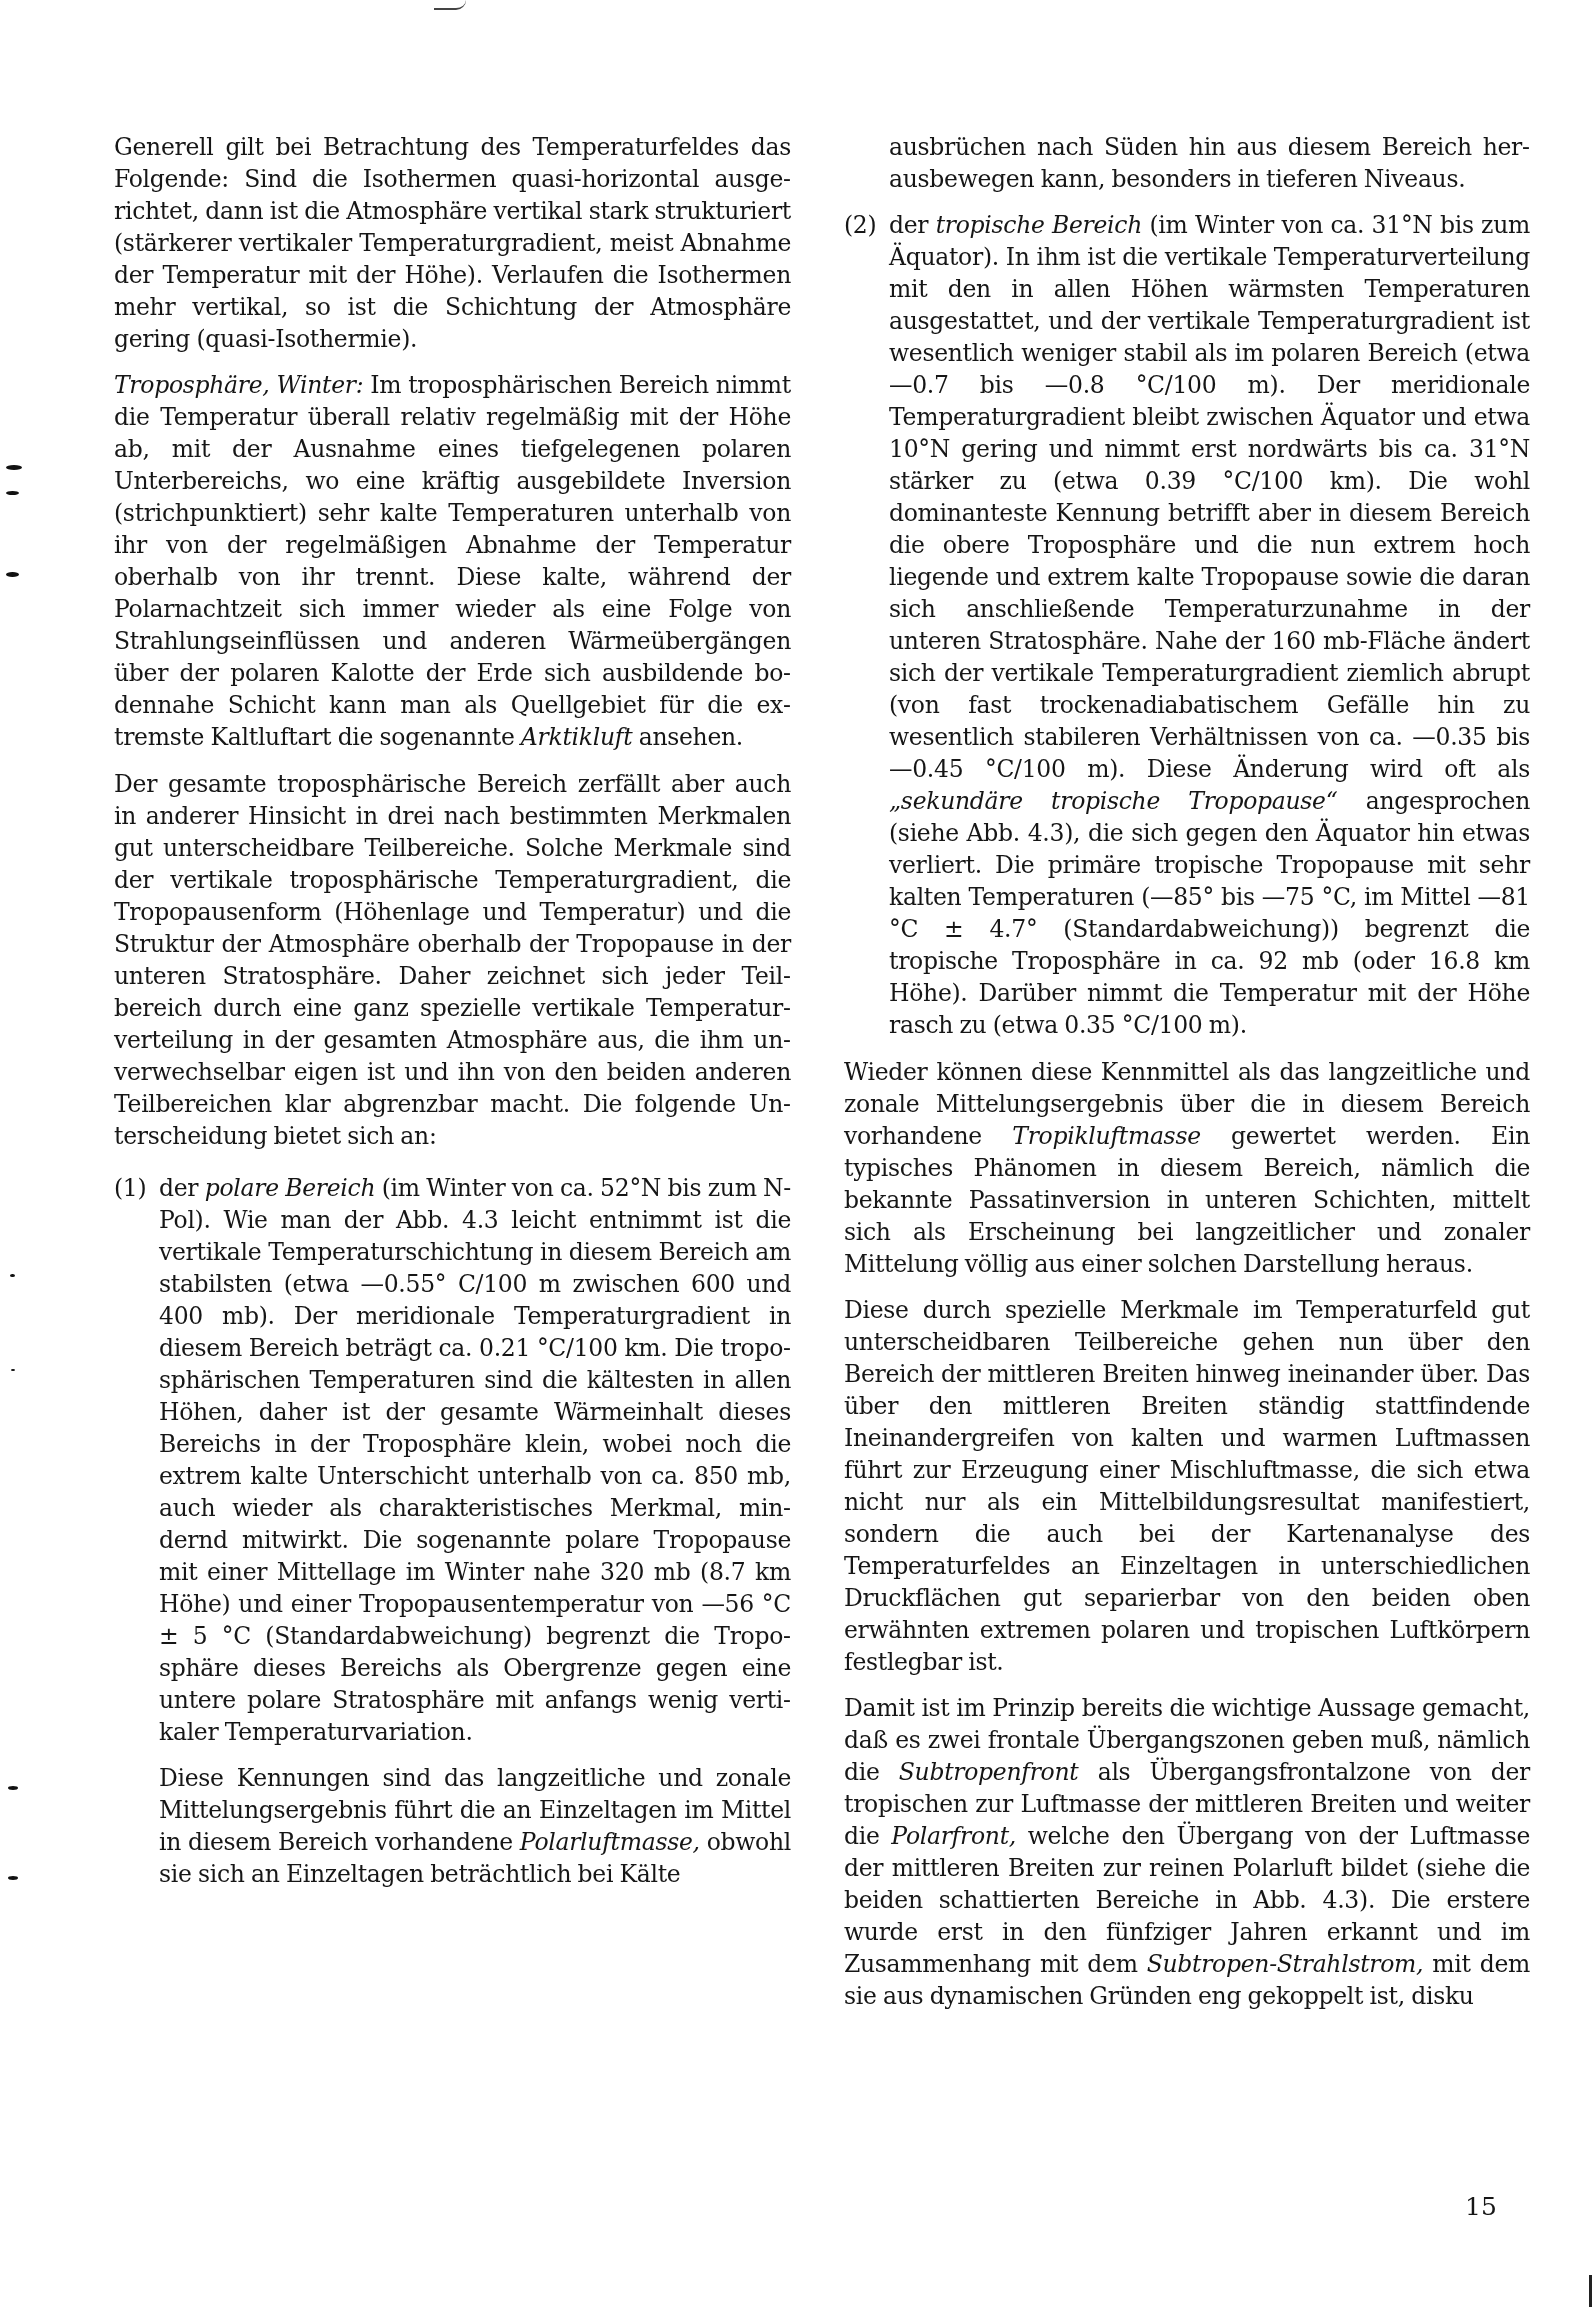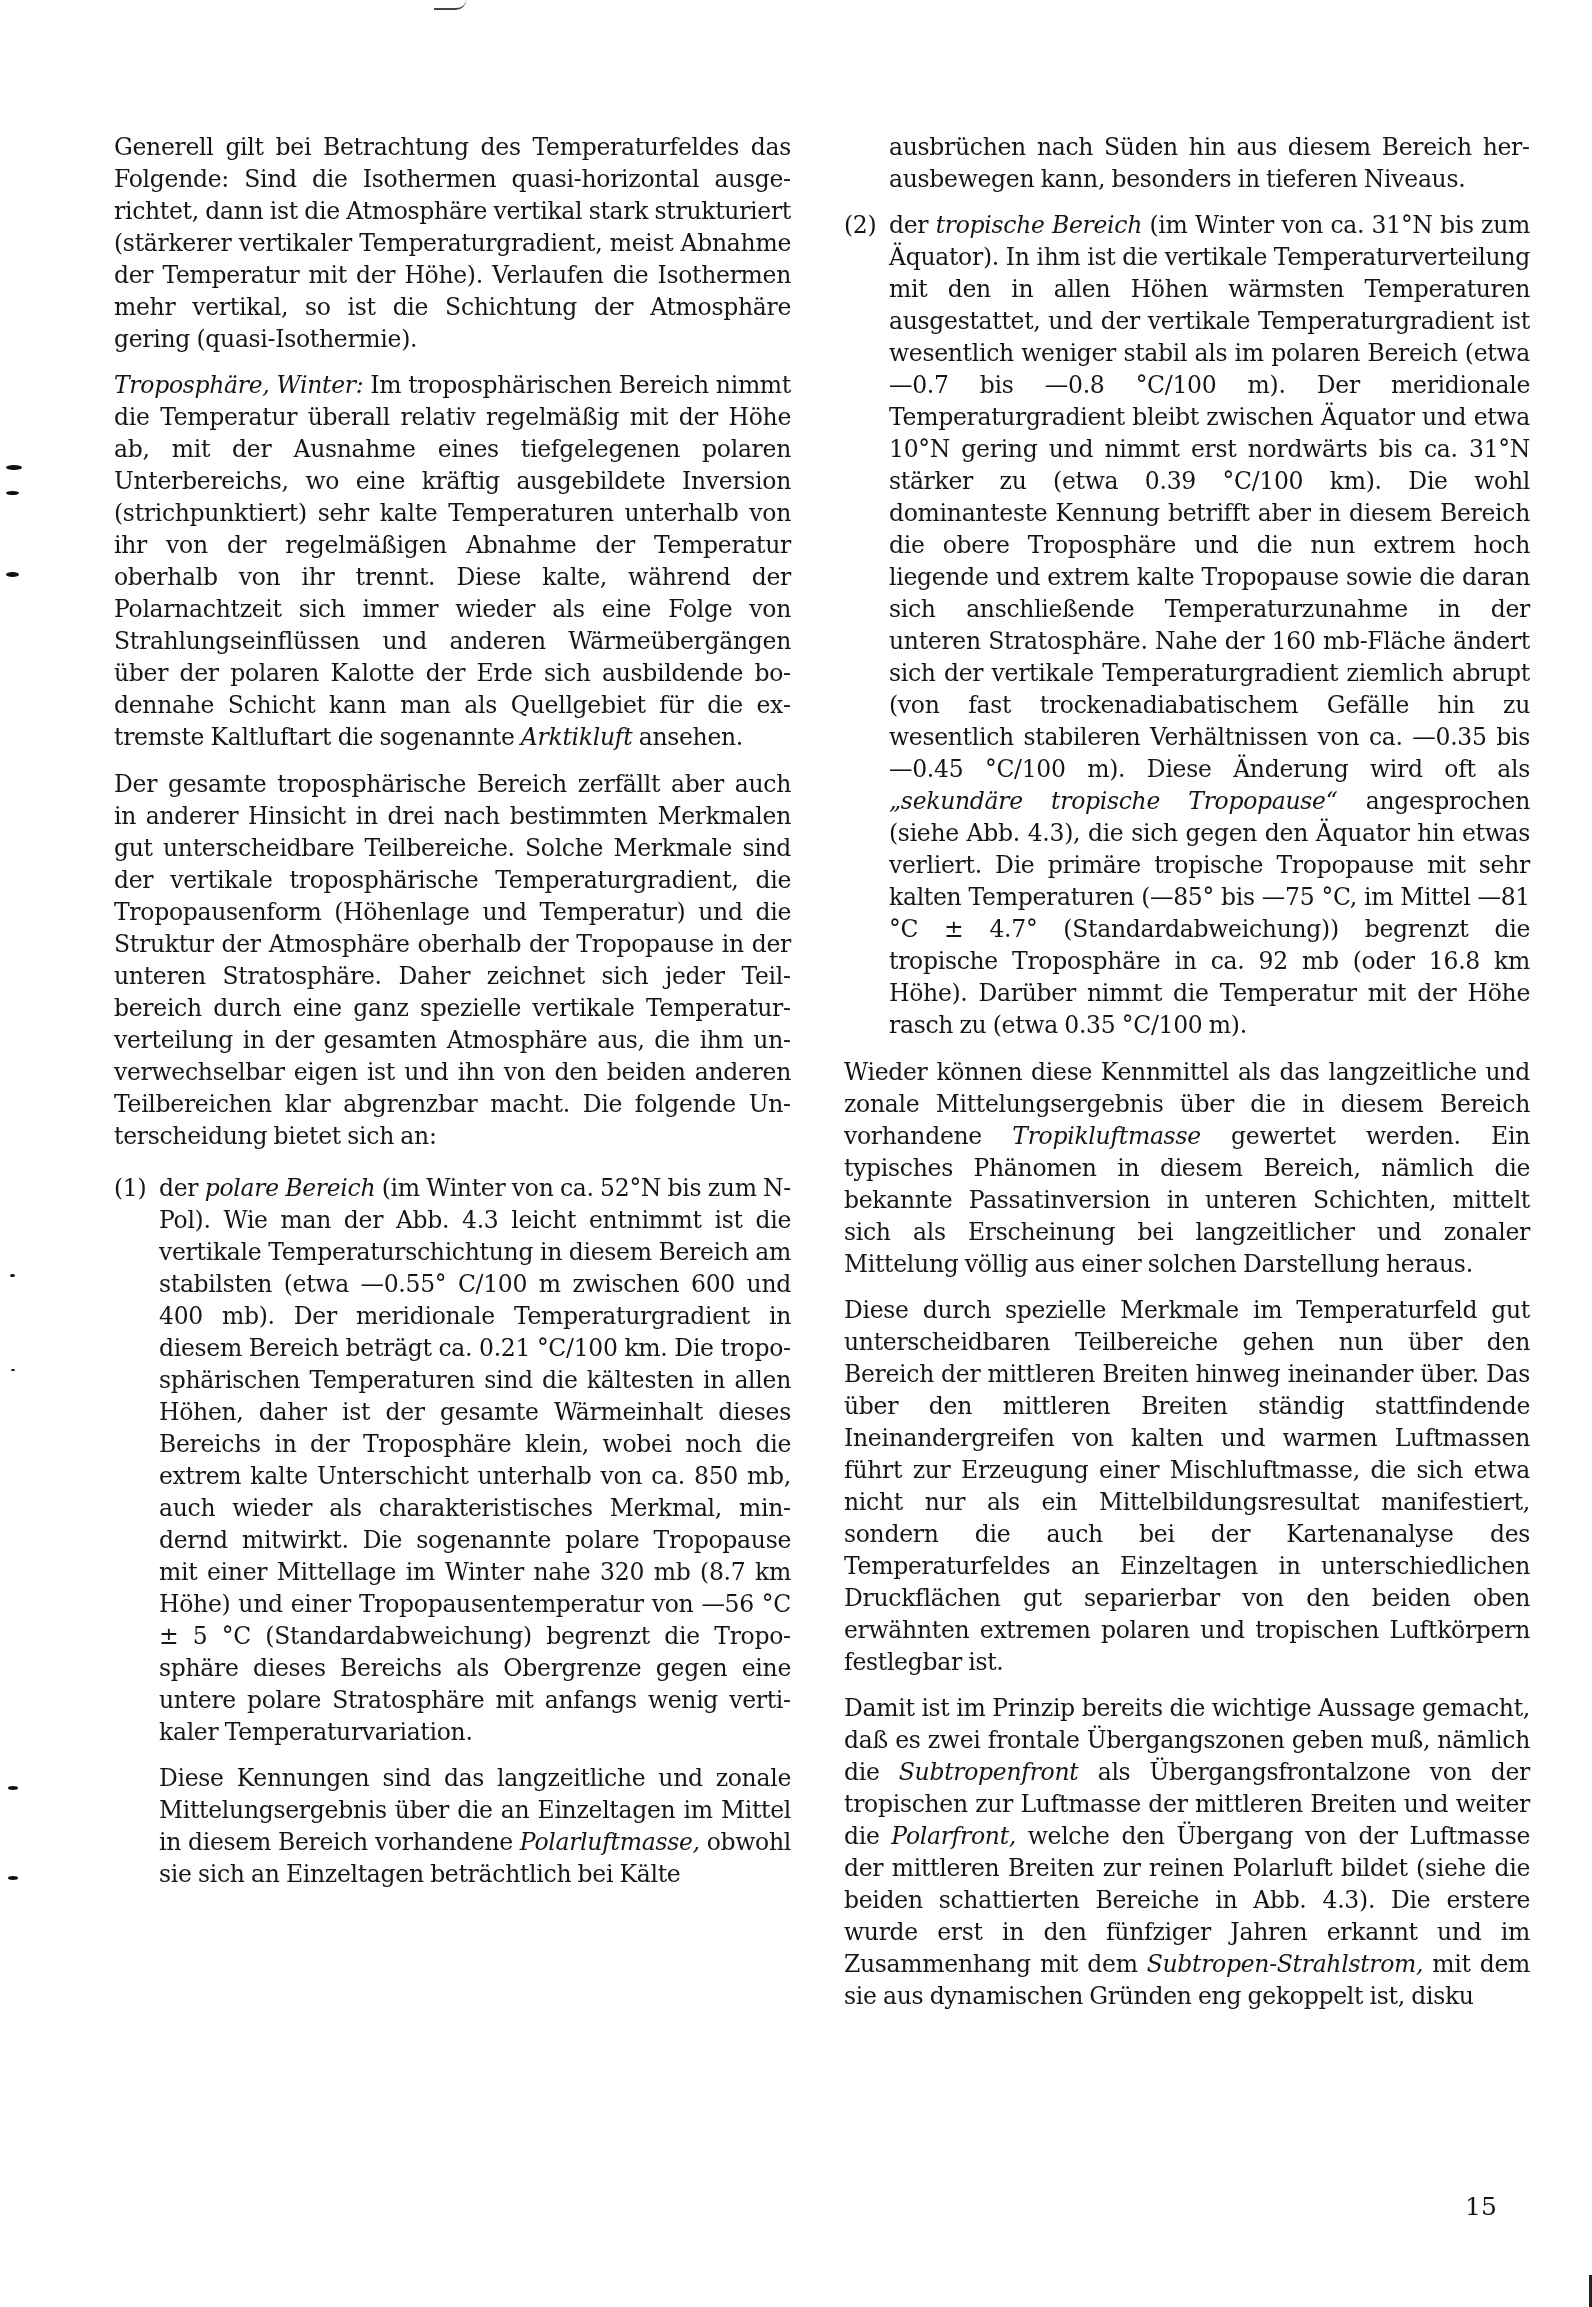--- a/index.html
+++ b/index.html
@@ -49,21 +49,21 @@
   <span class="mark" style="left:8px;top:1876px;width:10.3px;height:4px;"></span>
 
   <div class="col col-left">
     <p>Generell gilt bei Betrachtung des Temperaturfeldes das Folgende: Sind die Isothermen quasi-horizontal ausge­richtet, dann ist die Atmosphäre vertikal stark struk­turiert (stärkerer vertikaler Temperaturgradient, meist Abnahme der Temperatur mit der Höhe). Verlaufen die Isothermen mehr vertikal, so ist die Schichtung der Atmosphäre gering (quasi-Isothermie).</p>
     <p><i>Troposphäre, Winter:</i><span> Im troposphärischen Bereich nimmt die Temperatur überall relativ regelmäßig mit der Höhe ab, mit der Ausnahme eines tiefgelegenen polaren Unterbereichs, wo eine kräftig ausgebildete In­version (strichpunktiert) sehr kalte Temperaturen unter­halb von ihr von der regelmäßigen Abnahme der Tem­peratur oberhalb von ihr trennt. Diese kalte, während der Polarnachtzeit sich immer wieder als eine Folge von Strahlungseinflüssen und anderen Wärmeübergängen über der polaren Kalotte der Erde sich ausbildende bo­dennahe Schicht kann man als Quellgebiet für die ex­tremste Kaltluftart die sogenannte </span><i>Arktikluft</i><span> ansehen.</span></p>
     <p class="tight">Der gesamte troposphärische Bereich zerfällt aber auch in anderer Hinsicht in drei nach bestimmten Merkmalen gut unterscheidbare Teilbereiche. Solche Merkmale sind der vertikale troposphärische Temperaturgradient, die Tropopausenform (Höhenlage und Temperatur) und die Struktur der Atmosphäre oberhalb der Tropopause in der unteren Stratosphäre. Daher zeichnet sich jeder Teil­bereich durch eine ganz spezielle vertikale Temperatur­verteilung in der gesamten Atmosphäre aus, die ihm un­verwechselbar eigen ist und ihn von den beiden anderen Teilbereichen klar abgrenzbar macht. Die folgende Un­terscheidung bietet sich an:</p>
     <div class="item">
       <span class="num">(1)</span>
       <span>der </span><i>polare Bereich</i><span> (im Winter von ca. 52°N bis zum N-Pol). Wie man der Abb. 4.3 leicht entnimmt ist die vertikale Temperaturschichtung in diesem Bereich am stabilsten (etwa —0.55° C/100 m zwischen 600 und 400 mb). Der meridionale Temperaturgradient in diesem Bereich beträgt ca. 0.21 °C/100 km. Die tropo­sphärischen Temperaturen sind die kältesten in allen Höhen, daher ist der gesamte Wärmeinhalt dieses Bereichs in der Troposphäre klein, wobei noch die extrem kalte Unterschicht unterhalb von ca. 850 mb, auch wieder als charakteristisches Merkmal, min­dernd mitwirkt. Die sogenannte polare Tropopause mit einer Mittellage im Winter nahe 320 mb (8.7 km Höhe) und einer Tropopausentemperatur von —56 °C ± 5 °C (Standardabweichung) begrenzt die Tropo­sphäre dieses Bereichs als Obergrenze gegen eine untere polare Stratosphäre mit anfangs wenig verti­kaler Temperaturvariation.</span>
     </div>
-    <p class="sub"><span>Diese Kennungen sind das langzeitliche und zonale Mittelungsergebnis über die an Einzeltagen im Mit­tel in diesem Bereich vorhandene </span><i>Polarluftmasse,</i><span> obwohl sie sich an Einzeltagen beträchtlich bei Kälte­</span></p>
+    <p class="sub"><span>Diese Kennungen sind das langzeitliche und zonale Mittelungsergebnis führt die an Einzeltagen im Mit­tel in diesem Bereich vorhandene </span><i>Polarluftmasse,</i><span> obwohl sie sich an Einzeltagen beträchtlich bei Kälte­</span></p>
   </div>
 
   <div class="col col-right">
     <p class="sub">ausbrüchen nach Süden hin aus diesem Bereich her­ausbewegen kann, besonders in tieferen Niveaus.</p>
     <div class="item" style="margin-top:14.3px;">
       <span class="num">(2)</span>
       <span>der </span><i>tropische Bereich</i><span> (im Winter von ca. 31°N bis zum Äquator). In ihm ist die vertikale Temperatur­verteilung mit den in allen Höhen wärmsten Tempe­raturen ausgestattet, und der vertikale Temperatur­gradient ist wesentlich weniger stabil als im polaren Bereich (etwa —0.7 bis —0.8 °C/100 m). Der meridio­nale Temperaturgradient bleibt zwischen Äquator und etwa 10°N gering und nimmt erst nordwärts bis ca. 31°N stärker zu (etwa 0.39 °C/100 km). Die wohl dominanteste Kennung betrifft aber in diesem Be­reich die obere Troposphäre und die nun extrem hoch liegende und extrem kalte Tropopause sowie die dar­an sich anschließende Temperaturzunahme in der unteren Stratosphäre. Nahe der 160 mb-Fläche ändert sich der vertikale Temperaturgradient ziemlich ab­rupt (von fast trockenadiabatischem Gefälle hin zu wesentlich stabileren Verhältnissen von ca. —0.35 bis —0.45 °C/100 m). Diese Änderung wird oft als </span><i>„sekundäre tropische Tropopause“</i><span> angesprochen (siehe Abb. 4.3), die sich gegen den Äquator hin etwas verliert. Die primäre tropische Tropopause mit sehr kalten Temperaturen (—85° bis —75 °C, im Mittel —81 °C ± 4.7° (Standardabweichung)) be­grenzt die tropische Troposphäre in ca. 92 mb (oder 16.8 km Höhe). Darüber nimmt die Temperatur mit der Höhe rasch zu (etwa 0.35 °C/100 m).</span>
     </div>
     <p><span>Wieder können diese Kennmittel als das langzeit­liche und zonale Mittelungsergebnis über die in die­sem Bereich vorhandene </span><i>Tropikluftmasse</i><span> gewertet werden. Ein typisches Phänomen in diesem Bereich, nämlich die bekannte Passatinversion in unteren Schichten, mittelt sich als Erscheinung bei langzeit­licher und zonaler Mittelung völlig aus einer solchen Darstellung heraus.</span></p>
     <p>Diese durch spezielle Merkmale im Temperaturfeld gut unterscheidbaren Teilbereiche gehen nun über den Bereich der mittleren Breiten hinweg ineinander über. Das über den mittleren Breiten ständig statt­findende Ineinandergreifen von kalten und warmen Luftmassen führt zur Erzeugung einer Mischluft­masse, die sich etwa nicht nur als ein Mittelbildungs­resultat manifestiert, sondern die auch bei der Kar­tenanalyse des Temperaturfeldes an Einzeltagen in unterschiedlichen Druckflächen gut separierbar von den beiden oben erwähnten extremen polaren und tropischen Luftkörpern festlegbar ist.</p>

